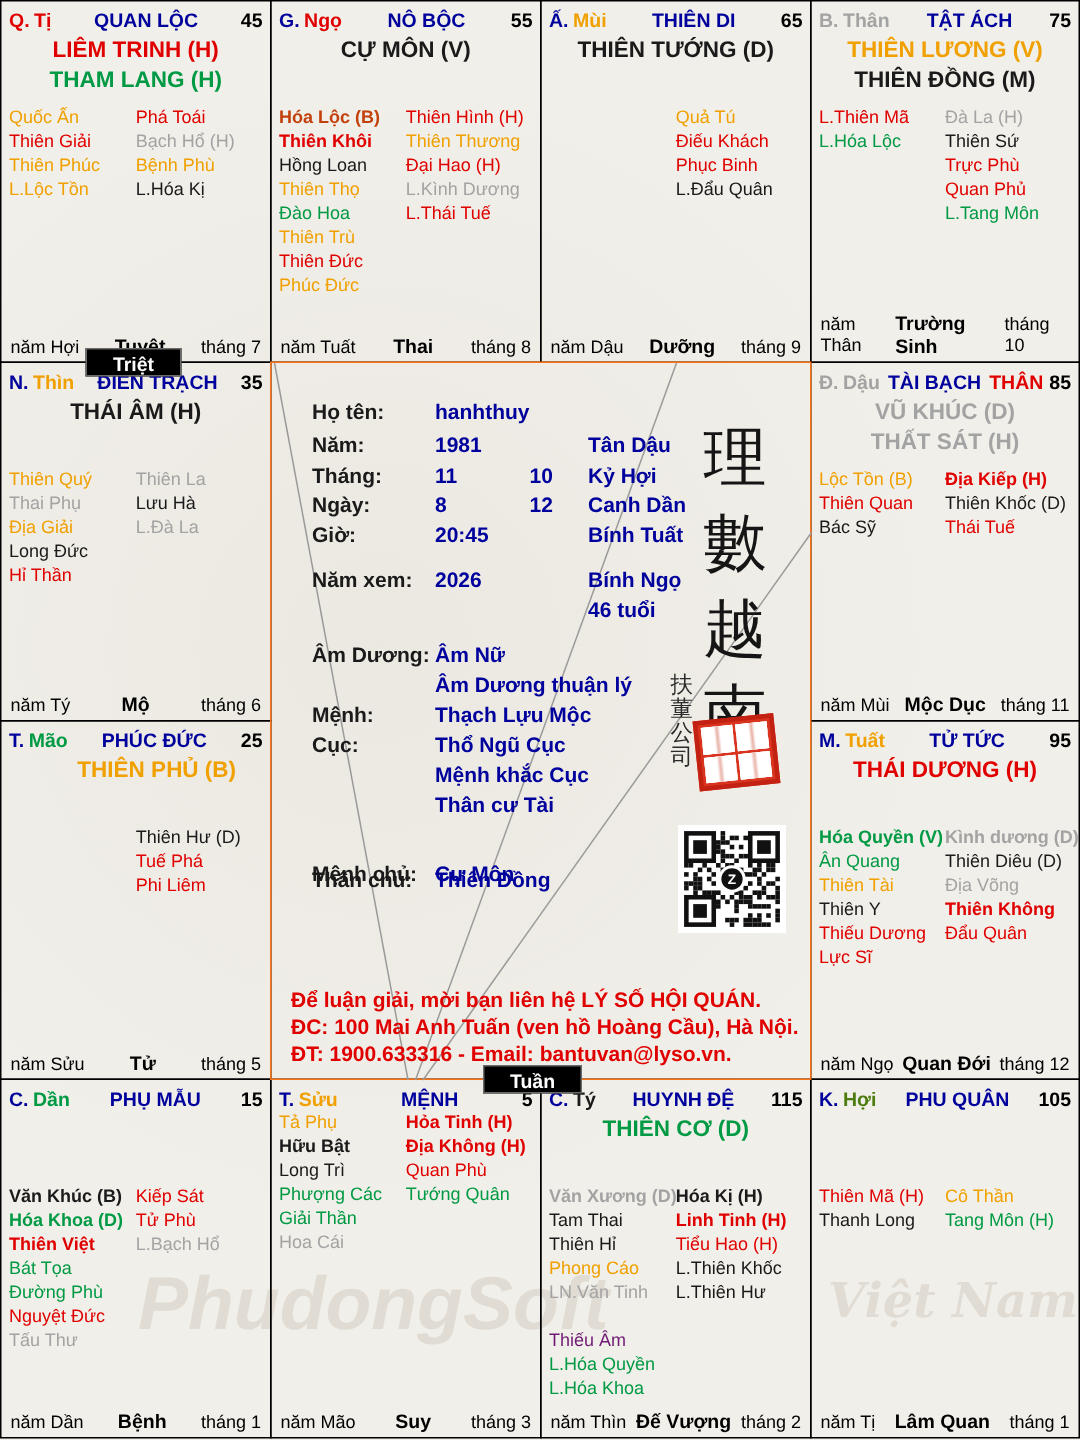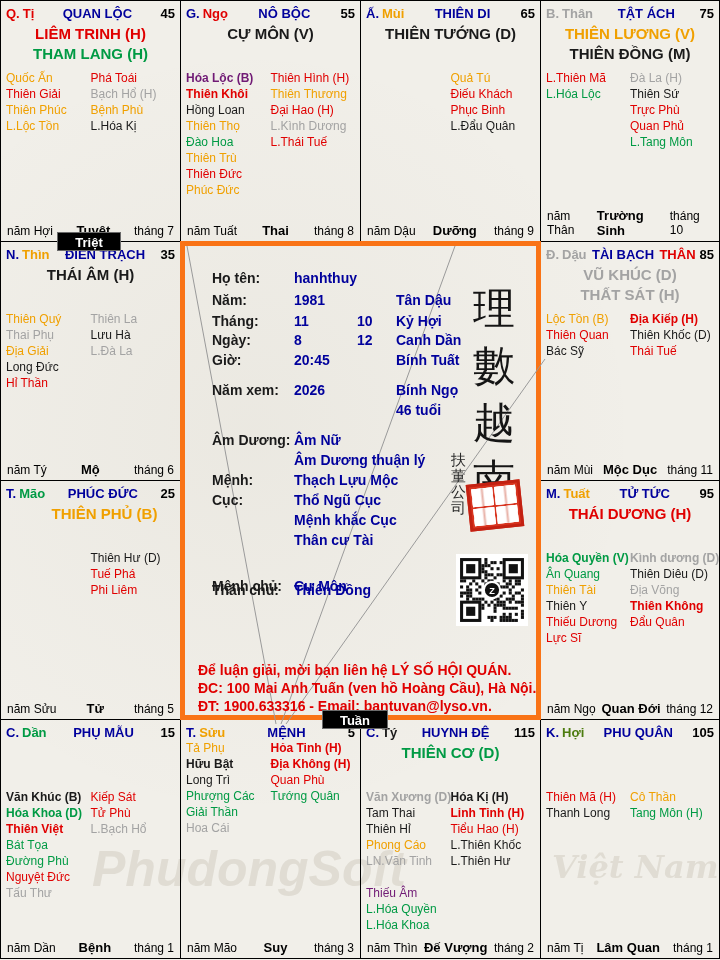--- a/index.html
+++ b/index.html
@@ -16,21 +16,21 @@
   .ph .pextra{color:#e00000;margin-right:4px;}
   .ph .pnum{color:#000;}
   .majors{height:46px;padding-top:3px;text-align:center;font-weight:bold;font-size:15px;line-height:20px;white-space:nowrap;}
   .stars{display:flex;font-size:12px;line-height:16px;}
   .scol{width:50%;box-sizing:border-box;}
   .scol.l{padding-left:5px;}
   .star{white-space:nowrap;}
   .pf{position:absolute;left:0;right:0;bottom:3px;display:flex;justify-content:space-between;align-items:baseline;padding:0 6px;font-size:12px;color:#000;}
   .pf .stage{font-weight:bold;font-size:13px;}
   .badge{position:absolute;background:#000;color:#fff;font-weight:bold;font-size:13px;text-align:center;line-height:19px;z-index:6;border:1px solid #6a6a6a;box-sizing:border-box;}
-  #center{position:absolute;left:180px;top:241px;width:361px;height:479px;border:5px solid #f97316;box-sizing:border-box;z-index:2;}
+  #center{position:absolute;left:180px;top:241px;width:361px;height:479px;border:1px solid #f97316;box-sizing:border-box;z-index:2;}
   #aspect-lines{position:absolute;left:0;top:0;z-index:0;}
   .crow{position:absolute;left:27px;font-size:14px;font-weight:bold;white-space:nowrap;z-index:1;}
   .lb{display:inline-block;min-width:82px;color:#1a1a1a;}
   .vl{display:inline-block;min-width:63px;color:#00009c;}
   .v2{display:inline-block;min-width:39px;color:#00009c;}
   .cc{color:#00009c;}
   #calli-main{position:absolute;left:288px;top:34px;width:1.15em;font-size:42px;line-height:57px;
     font-family:"DejaVu Serif","Liberation Serif",serif;color:#151515;word-break:break-all;z-index:1;}
   #calli-side{position:absolute;left:266px;top:206px;width:1.2em;font-size:15px;line-height:16px;
     font-family:"DejaVu Serif","Liberation Serif",serif;color:#2a2a2a;word-break:break-all;z-index:1;}
@@ -88,21 +88,21 @@
         <span class="can" style="color: rgb(0, 0, 156);">G.</span>
         <span class="chi" style="color: rgb(224, 0, 0);">Ngọ</span>
         <span class="pname">NÔ BỘC</span>
         <span class="pnum">55</span>
       </div>
       <div class="majors">
         <div style="color: rgb(26, 26, 26);">CỰ MÔN (V)</div>
       </div>
       <div class="stars">
         <div class="scol l">
-          <div class="star" style="color: #701a75; font-weight: bold;">Hóa Lộc (B)</div>
+          <div class="star" style="color: #c2410c; font-weight: bold;">Hóa Lộc (B)</div>
           <div class="star" style="color: rgb(224, 0, 0); font-weight: bold;">Thiên Khôi</div>
           <div class="star" style="color: rgb(26, 26, 26);">Hồng Loan</div>
           <div class="star" style="color: rgb(240, 160, 0);">Thiên Thọ</div>
           <div class="star" style="color: rgb(0, 154, 68);">Đào Hoa</div>
           <div class="star" style="color: rgb(240, 160, 0);">Thiên Trù</div>
           <div class="star" style="color: rgb(224, 0, 0);">Thiên Đức</div>
           <div class="star" style="color: rgb(240, 160, 0);">Phúc Đức</div>
         </div>
         <div class="scol r">
           <div class="star" style="color: rgb(224, 0, 0);">Thiên Hình (H)</div>

